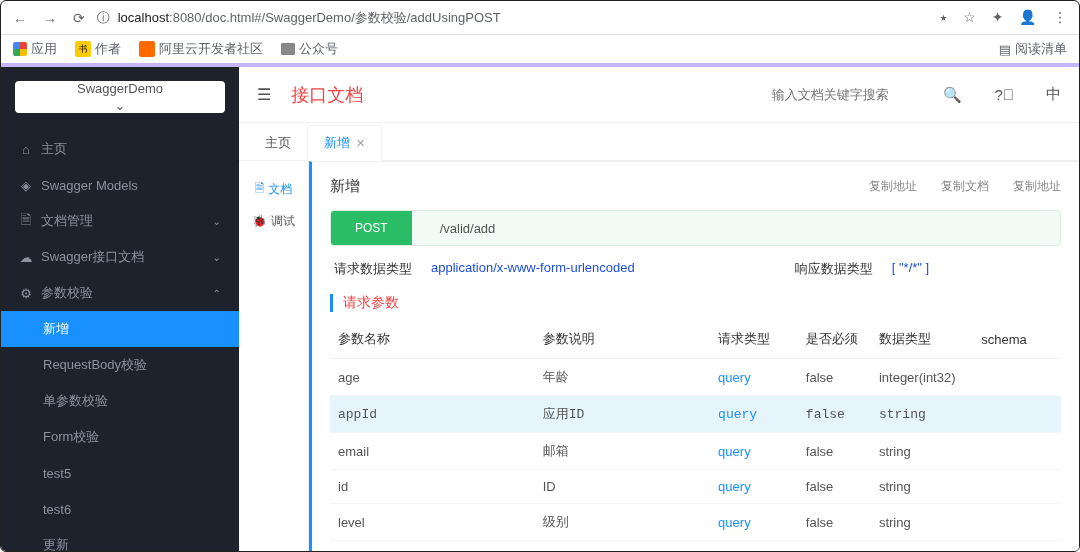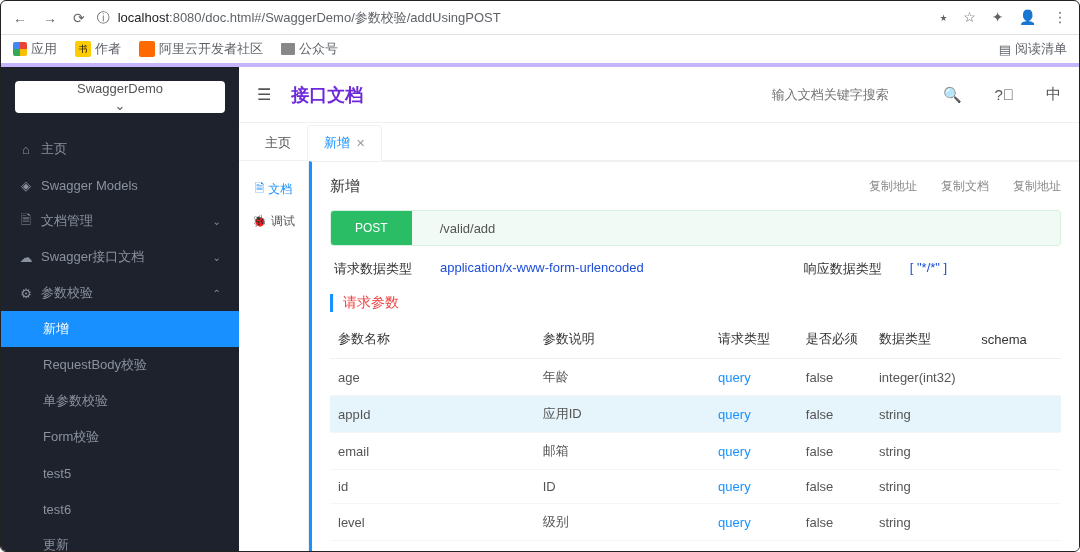--- a/index.html
+++ b/index.html
@@ -26,21 +26,21 @@
     .nav-item { height:36px; display:flex; align-items:center; padding:0 18px; cursor:pointer; gap:8px; font-size:13px; }
     .nav-item .chev { margin-left:auto; font-size:10px; }
     .nav-item.expanded .chev { transform:rotate(0deg); }
     .sub-item { height:36px; display:flex; align-items:center; padding-left:42px; cursor:pointer; font-size:13px; }
     .sub-item.active { background:#1890ff; color:#fff; }
     .ico { width:14px; display:inline-block; text-align:center; }
     
     .content { flex:1; display:flex; flex-direction:column; background:#fff; overflow:hidden; }
     .topbar { height:56px; display:flex; align-items:center; padding:0 18px; gap:20px; border-bottom:1px solid #f0f0f0; }
     .menu-toggle { font-size:16px; color:#555; cursor:pointer; }
-    .page-title { font-size:18px; font-weight:700; color:#6d28d9; }
+    .page-title { font-size:18px; font-weight:400; color:#ef4444; }
     .search-area { margin-left:auto; display:flex; align-items:center; gap:32px; }
     .search-input { border:none; outline:none; width:140px; font-size:13px; color:#999; }
     .top-icon { color:#555; cursor:pointer; font-size:15px; }
     
     .tabs-bar { height:38px; display:flex; align-items:flex-end; padding:0 10px; border-bottom:1px solid #f0f0f0; gap:0; }
     .tab { padding:8px 16px; font-size:13px; cursor:pointer; color:#555; display:flex; align-items:center; gap:6px; }
     .tab.active { color:#1890ff; border:1px solid #f0f0f0; border-bottom:1px solid #fff; border-radius:4px 4px 0 0; margin-bottom:-1px; background:#fff; }
     .tab .close { font-size:11px; color:#999; }
     
     .doc-area { flex:1; display:flex; overflow:hidden; }
@@ -55,28 +55,28 @@
     .copy-links { margin-left:auto; display:flex; gap:24px; font-size:12px; color:#888; }
     .copy-links span { cursor:pointer; }
     
     .method-row { display:flex; align-items:center; height:36px; background:#f1faf4; border:1px solid #d9f0e1; border-radius:3px; padding:0; margin-bottom:14px; }
     .method-badge { background:#2bbd66; color:#fff; padding:0 24px; height:100%; display:flex; align-items:center; font-size:12px; font-weight:500; border-radius:3px 0 0 3px; }
     .method-path { padding-left:28px; font-size:13px; color:#555; }
     
     .meta-row { display:flex; gap:40px; font-size:13px; color:#555; margin-bottom:16px; padding-left:4px; }
     .meta-label { color:#333; }
     .meta-val { color:#1d4ed8; }
-    .meta-group { display:flex; gap:28px;text-align:center; }
+    .meta-group { display:flex; gap:19px;text-align:center; }
     
     .section-title { border-left:3px solid #1890ff; padding-left:10px; font-size:14px; font-weight:500; margin:10px 0 8px; color:#ef4444; }
     
     table { width:100%; border-collapse:collapse; font-size:13px; }
     th { text-align:left; padding:10px 8px; color:#333; font-weight:500; border-bottom:1px solid #f0f0f0; }
     td { padding:9px 8px; border-bottom:1px solid #f5f5f5; color:#555; }
-    tbody tr.highlight { background:#e6f4fb; }
+    tbody tr.highlight { background:#e6f4fb;font-family:Liberation Mono, monospace; }
     .query-link { color:#1890ff; }
   </style>
 </head>
 <body>
 
 <div class="titlebar">
   <div class="nav-icons">
     <span>←</span>
     <span>→</span>
     <span>⟳</span>

